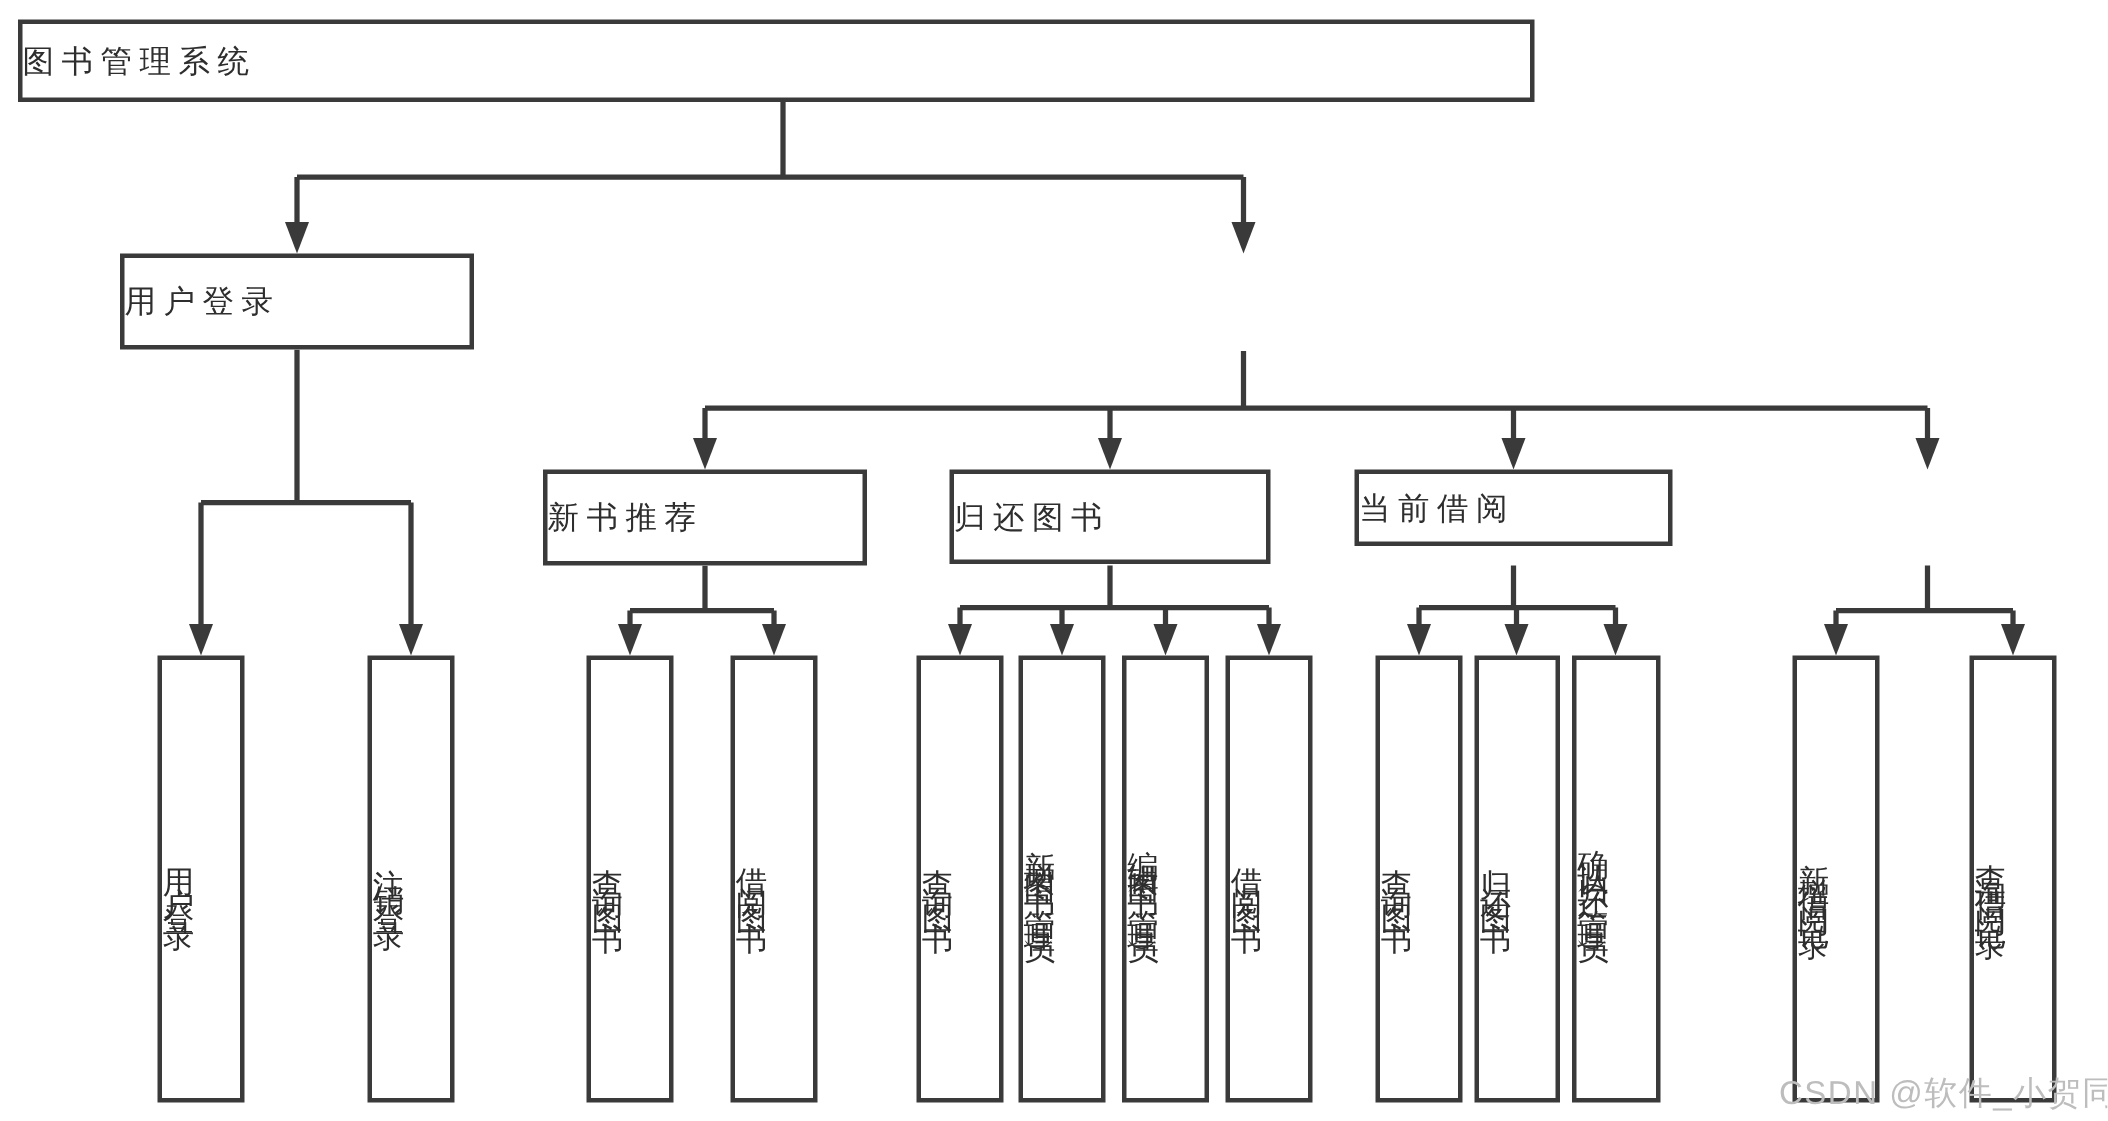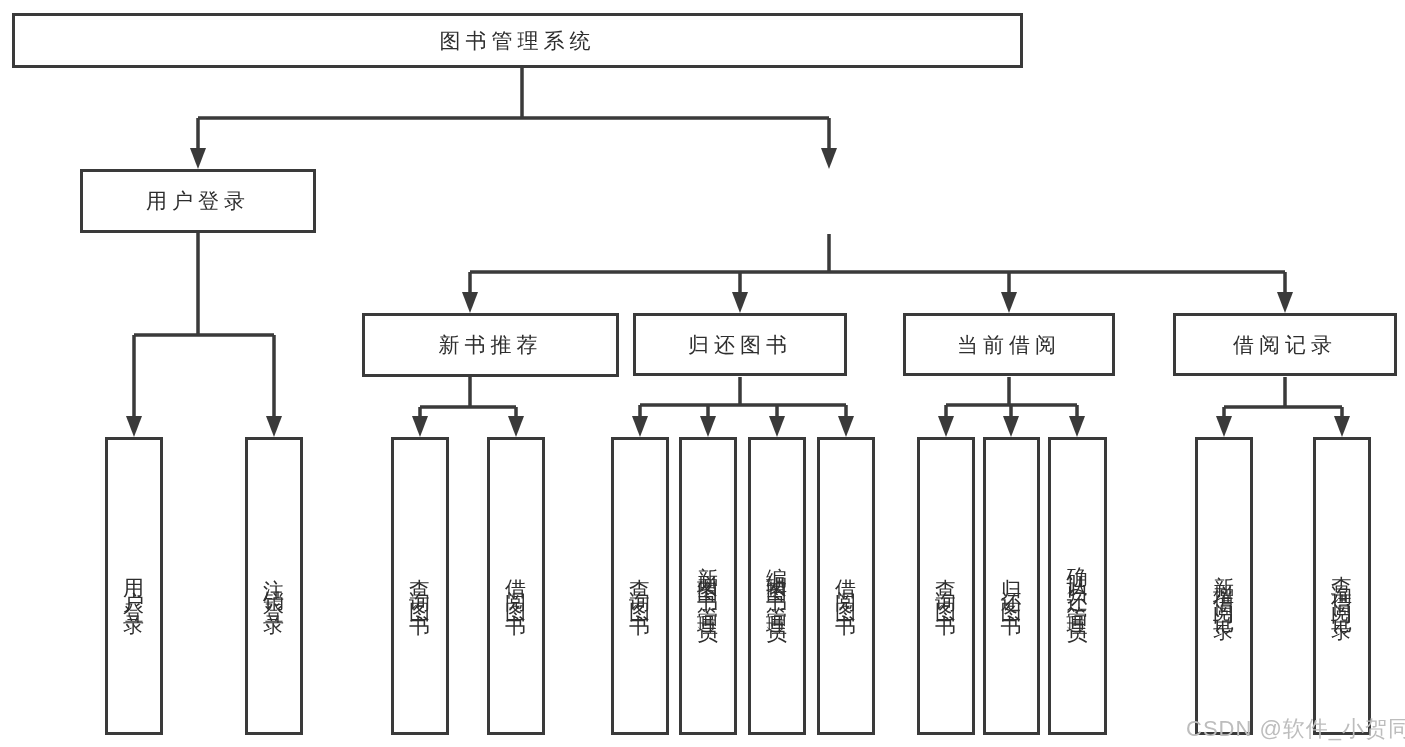--- a/index.html
+++ b/index.html
@@ -20,21 +20,21 @@
   .connectors{position:absolute;left:0;top:0;z-index:1;}
   .connectors path{fill:none;stroke:var(--line);stroke-width:3.5;}
   .connectors polygon{fill:var(--line);stroke:none;}
   .box{
     position:absolute;
     box-sizing:border-box;
     border:3px solid var(--line);
     background:#fff;
     display:flex;
     align-items:center;
-    justify-content:center;
+    justify-content:flex-start;
     color:var(--text);
     z-index:2;
   }
   .h span{
     font-size:21px;
     letter-spacing:5px;
     white-space:nowrap;
     color:var(--text);
   }
   .leaf .v{
@@ -113,31 +113,28 @@
   </svg>
 
   <div class="box h" style="left:12px;top:13px;width:1011px;height:55px">
     <span>图书管理系统</span>
   </div>
 
   <div class="box h" style="left:80px;top:169px;width:236px;height:64px">
     <span>用户登录</span>
   </div>
 
-  <div class="box h" style="left:362px;top:313px;width:257px;height:64px">
+  <div class="box h" style="left:362px;top:313px;width:216px;height:64px">
     <span>新书推荐</span>
   </div>
   <div class="box h" style="left:633px;top:313px;width:214px;height:63px">
     <span>归还图书</span>
   </div>
-  <div class="box h" style="left:903px;top:313px;width:212px;height:63px">
+  <div class="box h" style="left:903px;top:313px;width:212px;height:51px">
     <span>当前借阅</span>
-  </div>
-  <div class="box h" style="left:1173px;top:313px;width:224px;height:63px">
-    <span>借阅记录</span>
   </div>
 
   <div class="box leaf" style="left:105px;top:437px;width:58px;height:298px">
     <span class="v">用户登录</span>
   </div>
   <div class="box leaf" style="left:245px;top:437px;width:58px;height:298px">
     <span class="v">注销登录</span>
   </div>
 
   <div class="box leaf" style="left:391px;top:437px;width:58px;height:298px">

